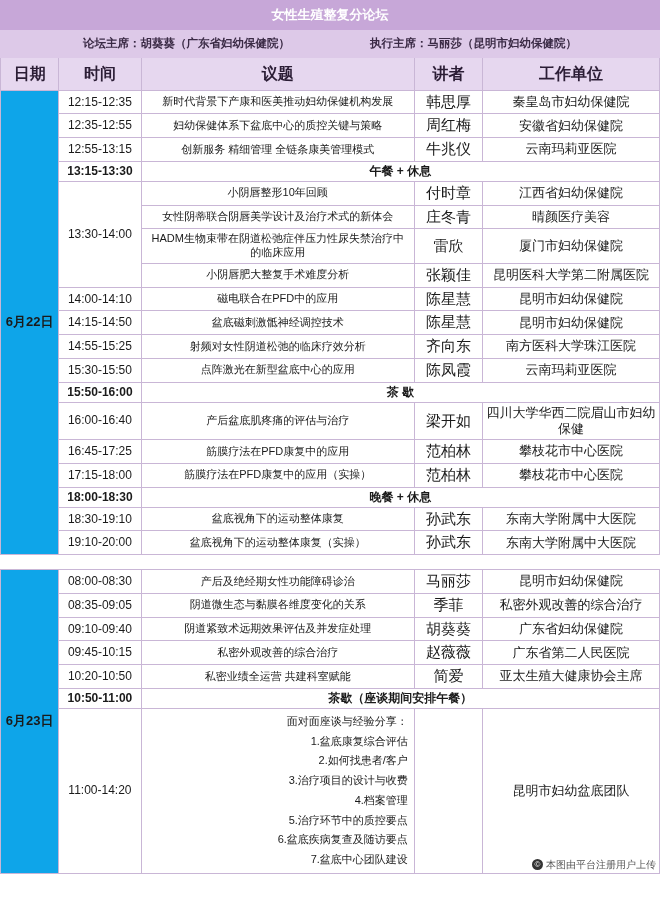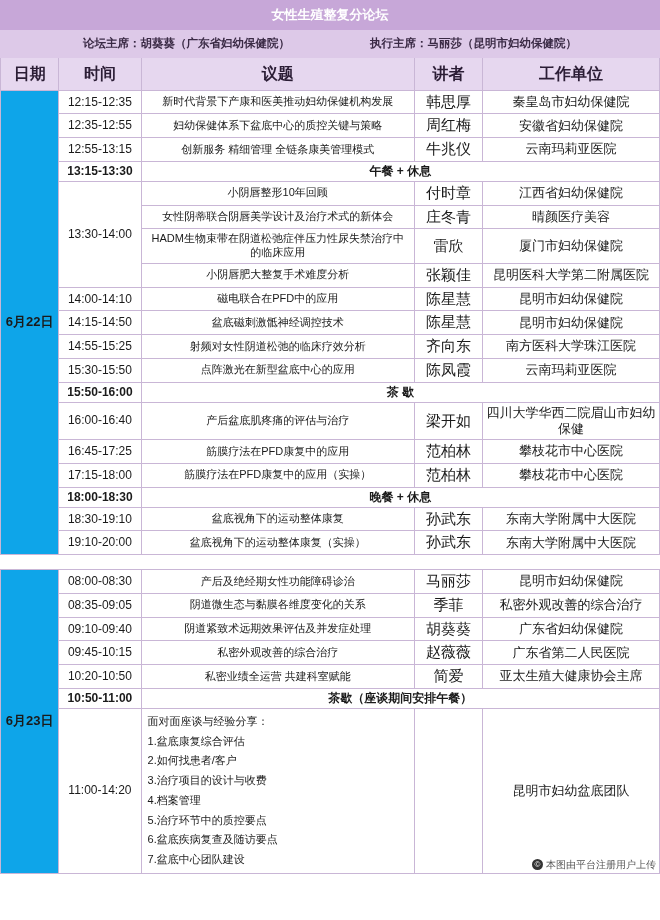--- a/index.html
+++ b/index.html
@@ -43,21 +43,21 @@
     font-size:13px;
     background:#0ea5e9;
   }
   .span-row td{font-weight:bold;font-size:12px;}
   .time{font-size:12px;white-space:nowrap;}
   .topic{text-align:center;font-size:11px;padding:3px 6px;}
   .speaker{font-size:15px;white-space:nowrap;}
   .unit{font-size:13px;}
   .gap-row td{border-left:1px solid #ffffff;border-right:1px solid #ffffff;border-top:1px solid #c9b6d6;border-bottom:1px solid #c9b6d6;height:10px;background:#ffffff;}
   .blank-side{border-top:none;border-bottom:none;}
-  .multi-line{text-align:left;margin-top:28px;}
+  .multi-line{text-align:right;margin-top:28px;}
   .list-item{display:block;padding:3px 0;}
   .watermark{
     position:absolute;
     right:4px;
     bottom:2px;
     font-size:10px;
     color:#555;
     display:flex;
     align-items:center;
     gap:3px;

